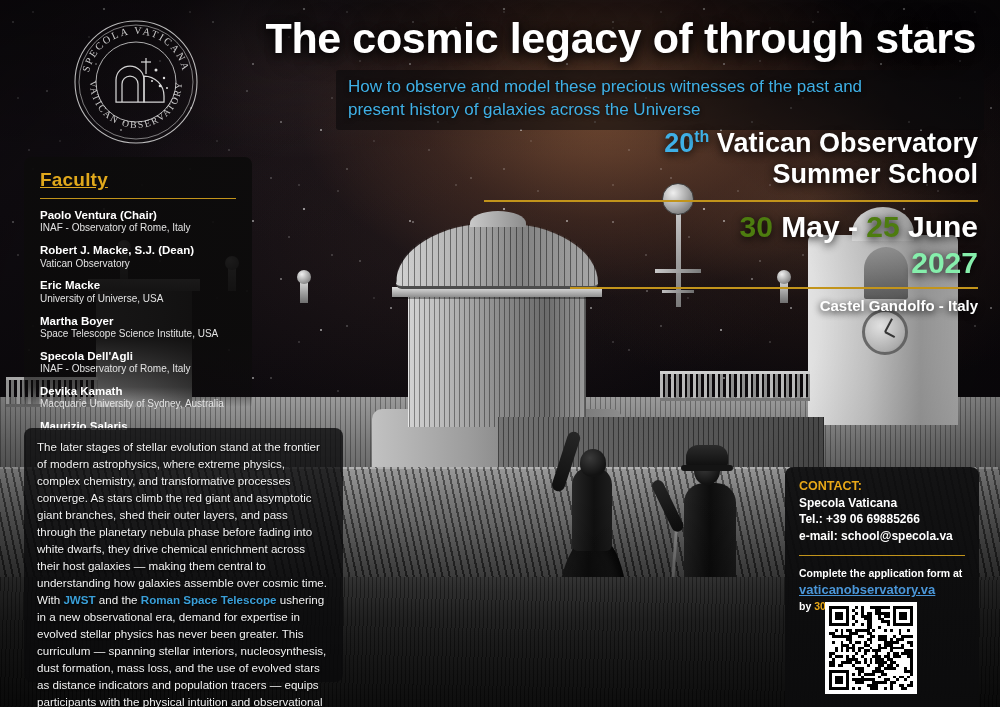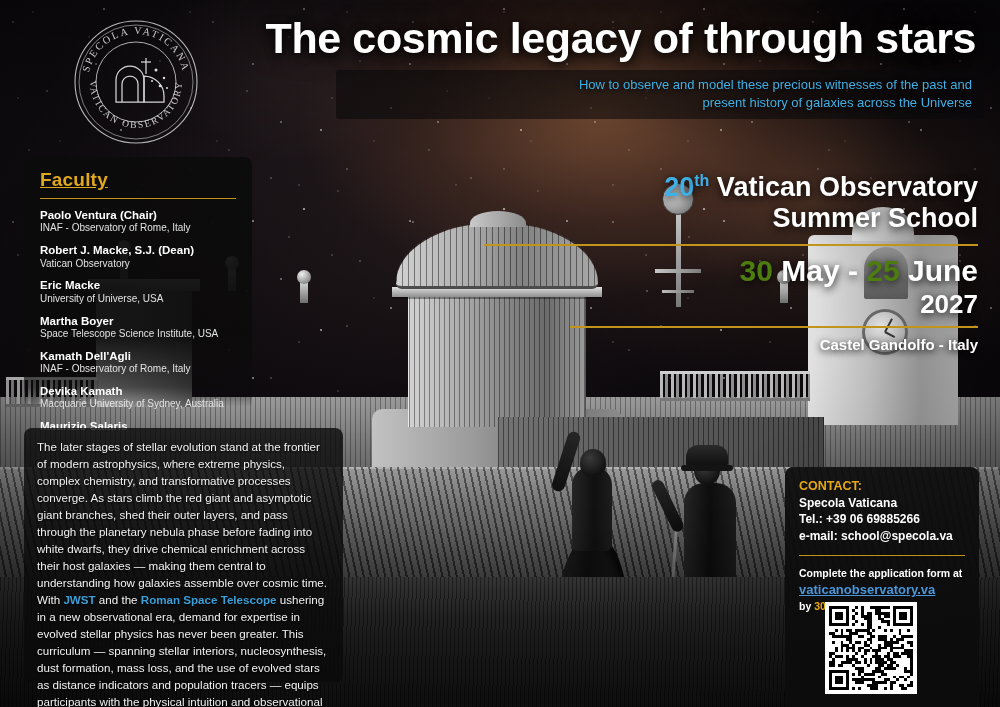--- a/index.html
+++ b/index.html
@@ -300,26 +300,26 @@
     text-shadow: 0 2px 10px rgba(0,0,0,.95), 0 0 26px rgba(0,0,0,.8);
     white-space: nowrap;
   }
   .subtitle-panel{
     position:absolute; left: 336px; top: 70px; width: 648px;
     padding: 6px 12px 8px 12px;
     background: rgba(8,8,10,.58);
     border-radius: 3px;
   }
   .subtitle{
-    font-size: 13px; color:#3fb0e6; text-align: right; line-height: 1.35;
+    font-size: 17px; color:#3fb0e6; text-align: left; line-height: 1.35;
     text-shadow: 0 1px 5px rgba(0,0,0,.9);
   }
 
   .event{
-    position:absolute; right: 22px; top: 128px; width: 520px; text-align: right; margin-top: 44px;
+    position:absolute; right: 22px; top: 128px; width: 520px; text-align: right;
   }
   .event-line1{
     font-size: 27px; font-weight: 700; color:#ffffff; line-height: 1.16;
     text-shadow: 0 2px 8px rgba(0,0,0,.95);
   }
   .event-line1 .num{ color:#3fb0e6; }
   .event-line1 .ord{ font-size: 16px; vertical-align: super; color:#3fb0e6; }
   .event-line2{
     font-size: 27px; font-weight: 700; color:#ffffff; line-height: 1.16;
     text-shadow: 0 2px 8px rgba(0,0,0,.95);
@@ -328,21 +328,21 @@
     height: 2px; background: #c2941b; margin: 9px 0 7px 0;
   }
   .rule-gold.short{ margin-left: 26px; }
   .rule-gold.short2{ margin-left: 112px; margin-top: 6px; margin-bottom: 8px; }
   .dates{
     font-size: 30px; font-weight: 700; color:#ffffff; line-height: 1.2;
     text-shadow: 0 2px 8px rgba(0,0,0,.95);
   }
   .dates .hl{ color:#4d7c0f; }
   .year{
-    font-size: 26px; font-weight: 700; color:#ffffff; line-height: 1.2;
+    font-size: 30px; font-weight: 700; color:#86efac; line-height: 1.2;
     text-shadow: 0 2px 8px rgba(0,0,0,.95);
   }
   .place{
     font-size: 15px; font-weight: 700; color:#ffffff;
     text-shadow: 0 2px 7px rgba(0,0,0,.95);
   }
 
   
   .faculty-panel{
     position:absolute; left: 24px; top: 157px; width: 228px; height: 250px;
@@ -543,21 +543,21 @@
         </div>
         <div class="fac-item">
           <div class="fac-name">Eric Macke</div>
           <div class="fac-aff">University of Universe, USA</div>
         </div>
         <div class="fac-item">
           <div class="fac-name">Martha Boyer</div>
           <div class="fac-aff">Space Telescope Science Institute, USA</div>
         </div>
         <div class="fac-item">
-          <div class="fac-name">Kamath Dell'Agli</div>
+          <div class="fac-name">Specola Dell'Agli</div>
           <div class="fac-aff">INAF - Observatory of Rome, Italy</div>
         </div>
         <div class="fac-item">
           <div class="fac-name">Devika Kamath</div>
           <div class="fac-aff">Macquarie University of Sydney, Australia</div>
         </div>
         <div class="fac-item">
           <div class="fac-name">Maurizio Salaris</div>
         </div>
       </div>

